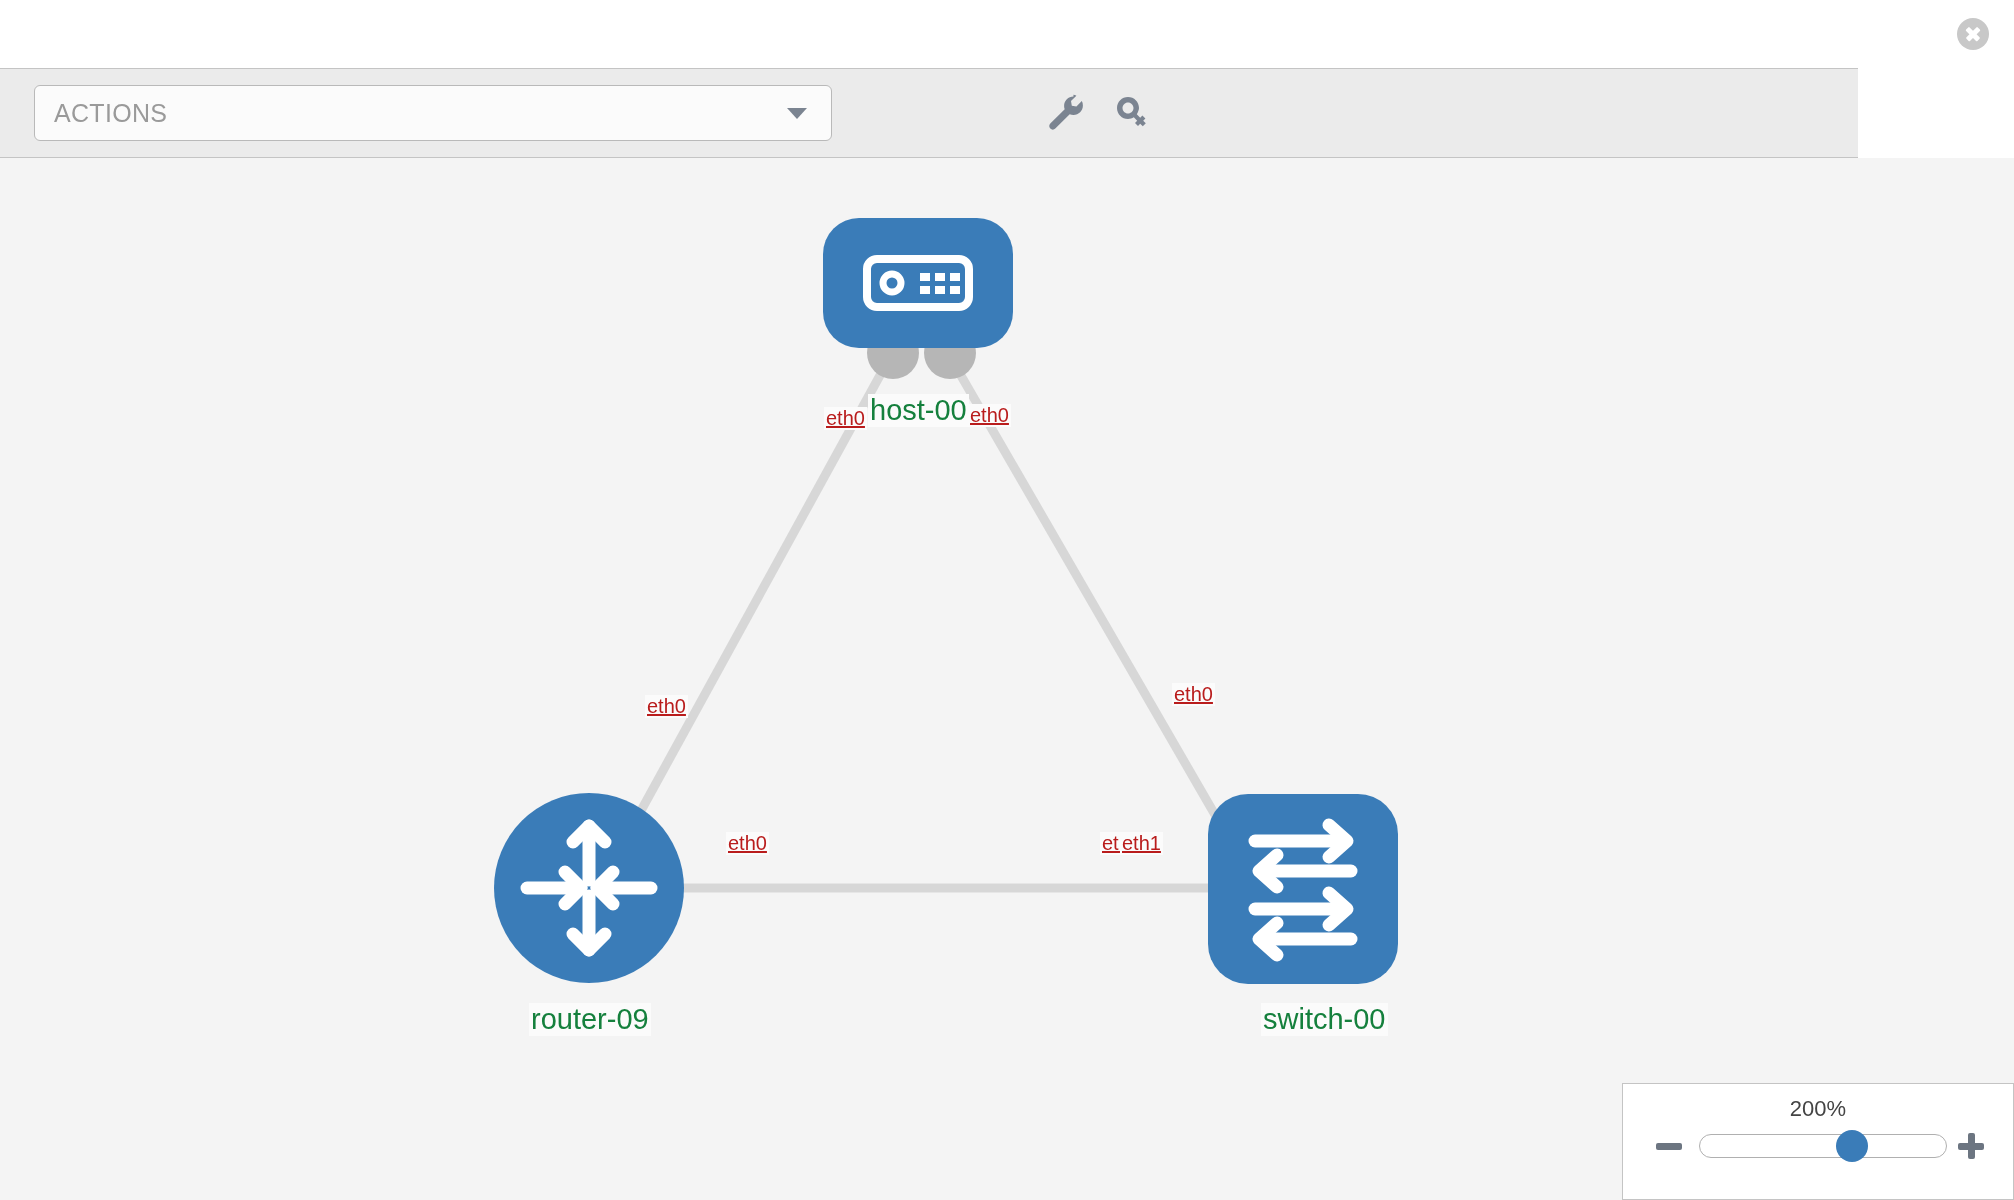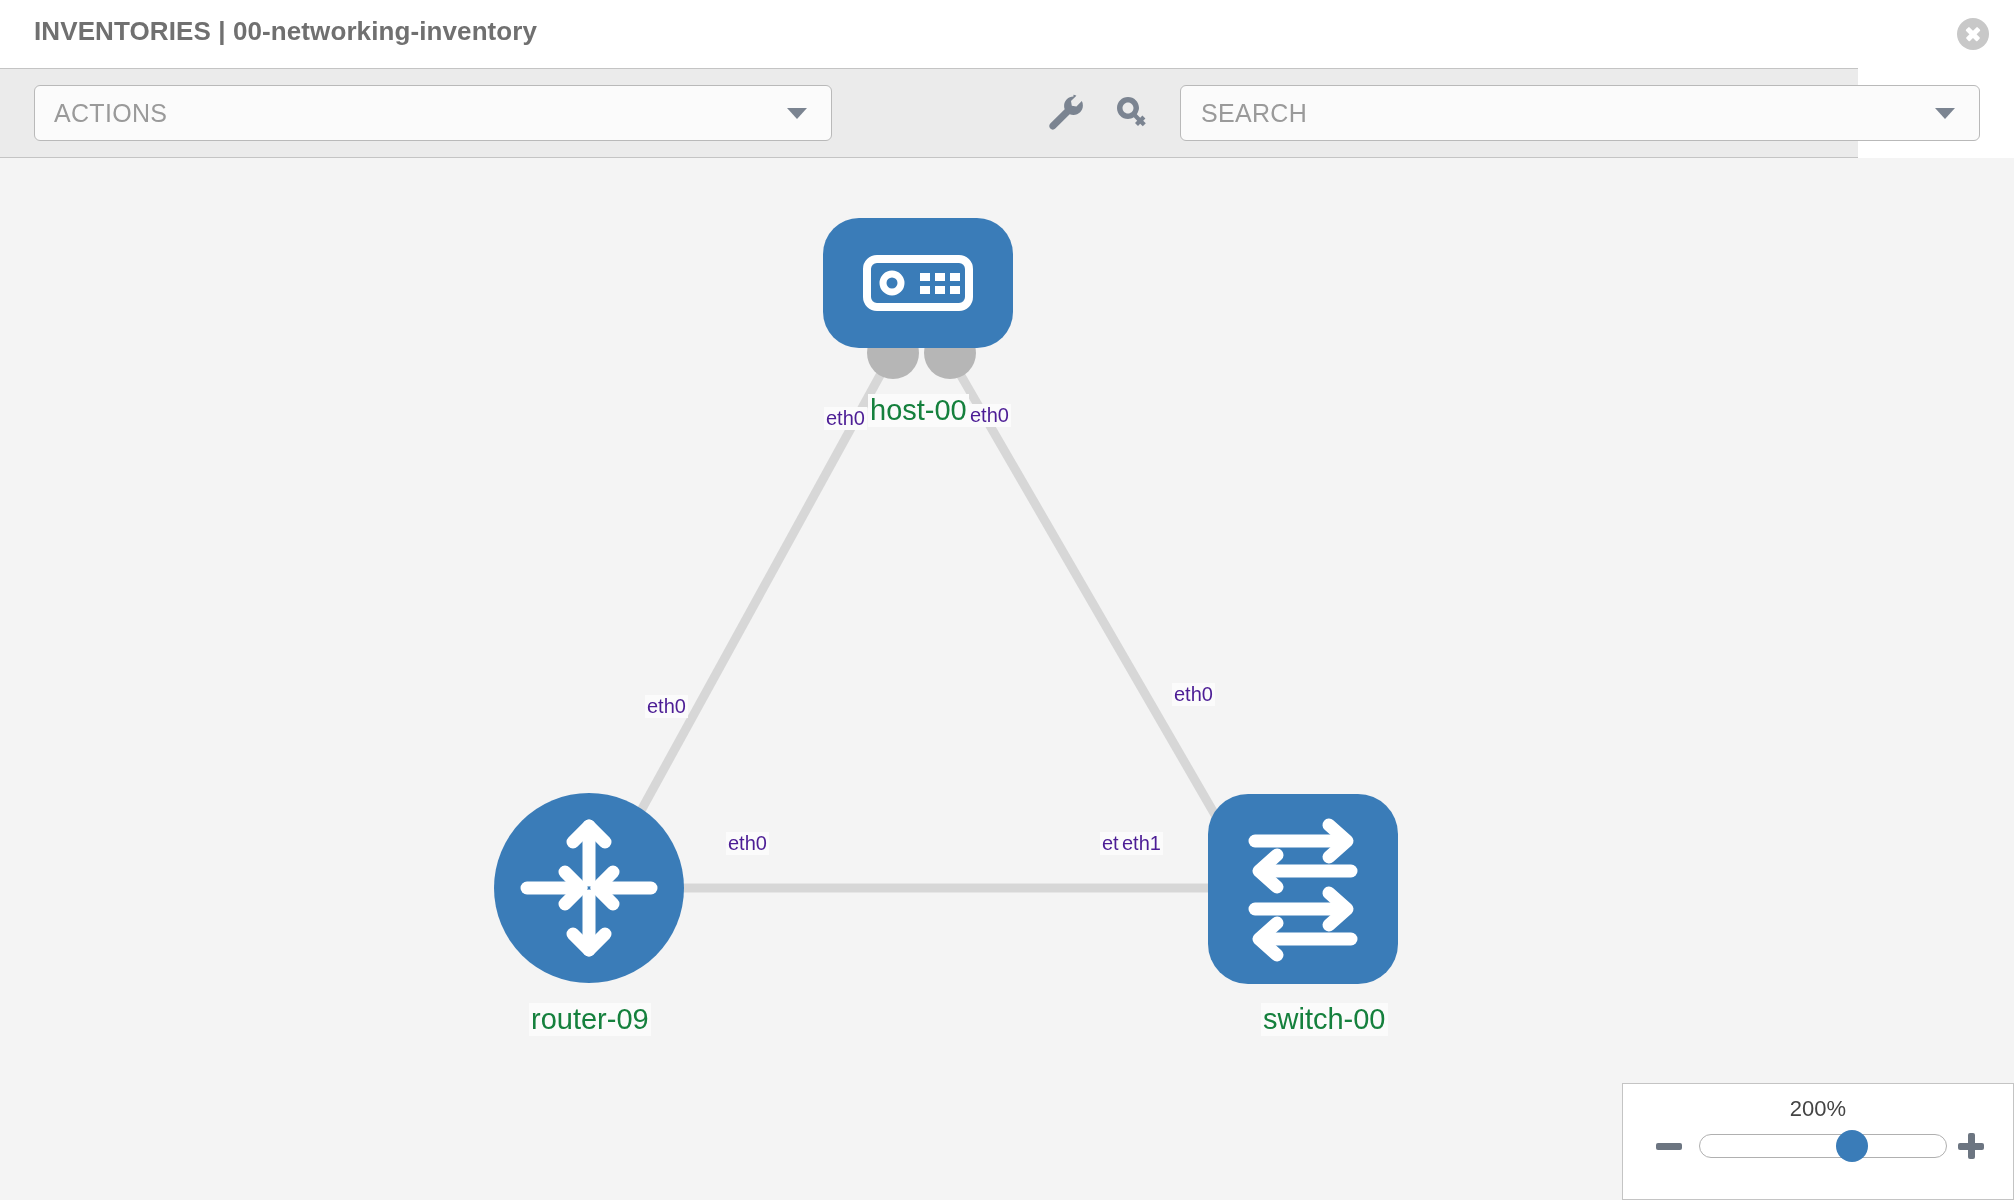--- a/index.html
+++ b/index.html
@@ -149,24 +149,25 @@
     position: absolute;
     font-size: 29px;
     color: #15803d;
     background: #fbfbfb;
     white-space: nowrap;
     padding: 0 2px;
   }
   .iface-label {
     position: absolute;
     font-size: 20px;
-    color: #4c1d95;
+    color: #b91c1c;
     background: #fbfbfb;
     white-space: nowrap;
     padding: 0 2px;
+    text-decoration: underline;
   }
 
   
   .zoom-panel {
     position: absolute;
     left: 1622px;
     top: 1083px;
     width: 392px;
     height: 117px;
     background: #ffffff;
@@ -234,21 +235,20 @@
     height: 32px;
     border-radius: 50%;
     background: #3a7cb8;
     cursor: pointer;
   }
 </style>
 </head>
 <body>
 
 <div class="header">
-  <div class="header-title">INVENTORIES | 00-networking-inventory</div>
   <div class="close-btn" title="Close"></div>
 </div>
 
 <div class="toolbar">
 
   <div class="actions-select">
     <span class="actions-label">ACTIONS</span>
     <span class="caret"></span>
   </div>
 
@@ -257,24 +257,20 @@
       <path d="M30.5 5.5c-5.2 0-9.4 4.2-9.4 9.4 0 1.2.2 2.3.6 3.3L7.3 32.6c-1.4 1.4-1.4 3.6 0 5 1.4 1.4 3.6 1.4 5 0L26.7 23.2c1.1.4 2.4.7 3.8.7 5.2 0 9.4-4.2 9.4-9.4 0-1.6-.4-3.1-1.1-4.4l-5.4 5.4-4.6-.8-.8-4.6 5.4-5.4c-1-.5-2-.8-3-.9z" fill="#7b8491"></path>
     </svg>
   </div>
 
   <div class="tool-icon key-icon">
     <svg viewBox="0 0 44 44" width="44" height="44" aria-hidden="true">
       <path d="M17 6c-6.1 0-11 4.9-11 11s4.9 11 11 11c2.1 0 4.1-.6 5.8-1.7l3.4 3.4-2.2 2.2 3 3 2.2-2.2 2.6 2.6 3-3-2.6-2.6 2.2-2.2-3-3-2.2 2.2-3.4-3.4C27 21.1 28 19.1 28 17c0-6.1-4.9-11-11-11zm0 5.5c3 0 5.5 2.5 5.5 5.5s-2.5 5.5-5.5 5.5-5.5-2.5-5.5-5.5 2.5-5.5 5.5-5.5z" fill="#7b8491"></path>
     </svg>
   </div>
 
-  <div class="search-box">
-    <span class="search-placeholder">SEARCH</span>
-    <span class="caret"></span>
-  </div>
 </div>
 
 <div class="canvas">
 
   <svg class="topology-svg" viewBox="0 0 2014 1042">
 
     <g>
       <line x1="895" y1="190" x2="615" y2="700" stroke="#d7d7d7" stroke-width="9"></line>
       <line x1="945" y1="190" x2="1240" y2="700" stroke="#d7d7d7" stroke-width="9"></line>
       <line x1="640" y1="730" x2="1250" y2="730" stroke="#d7d7d7" stroke-width="9"></line>

